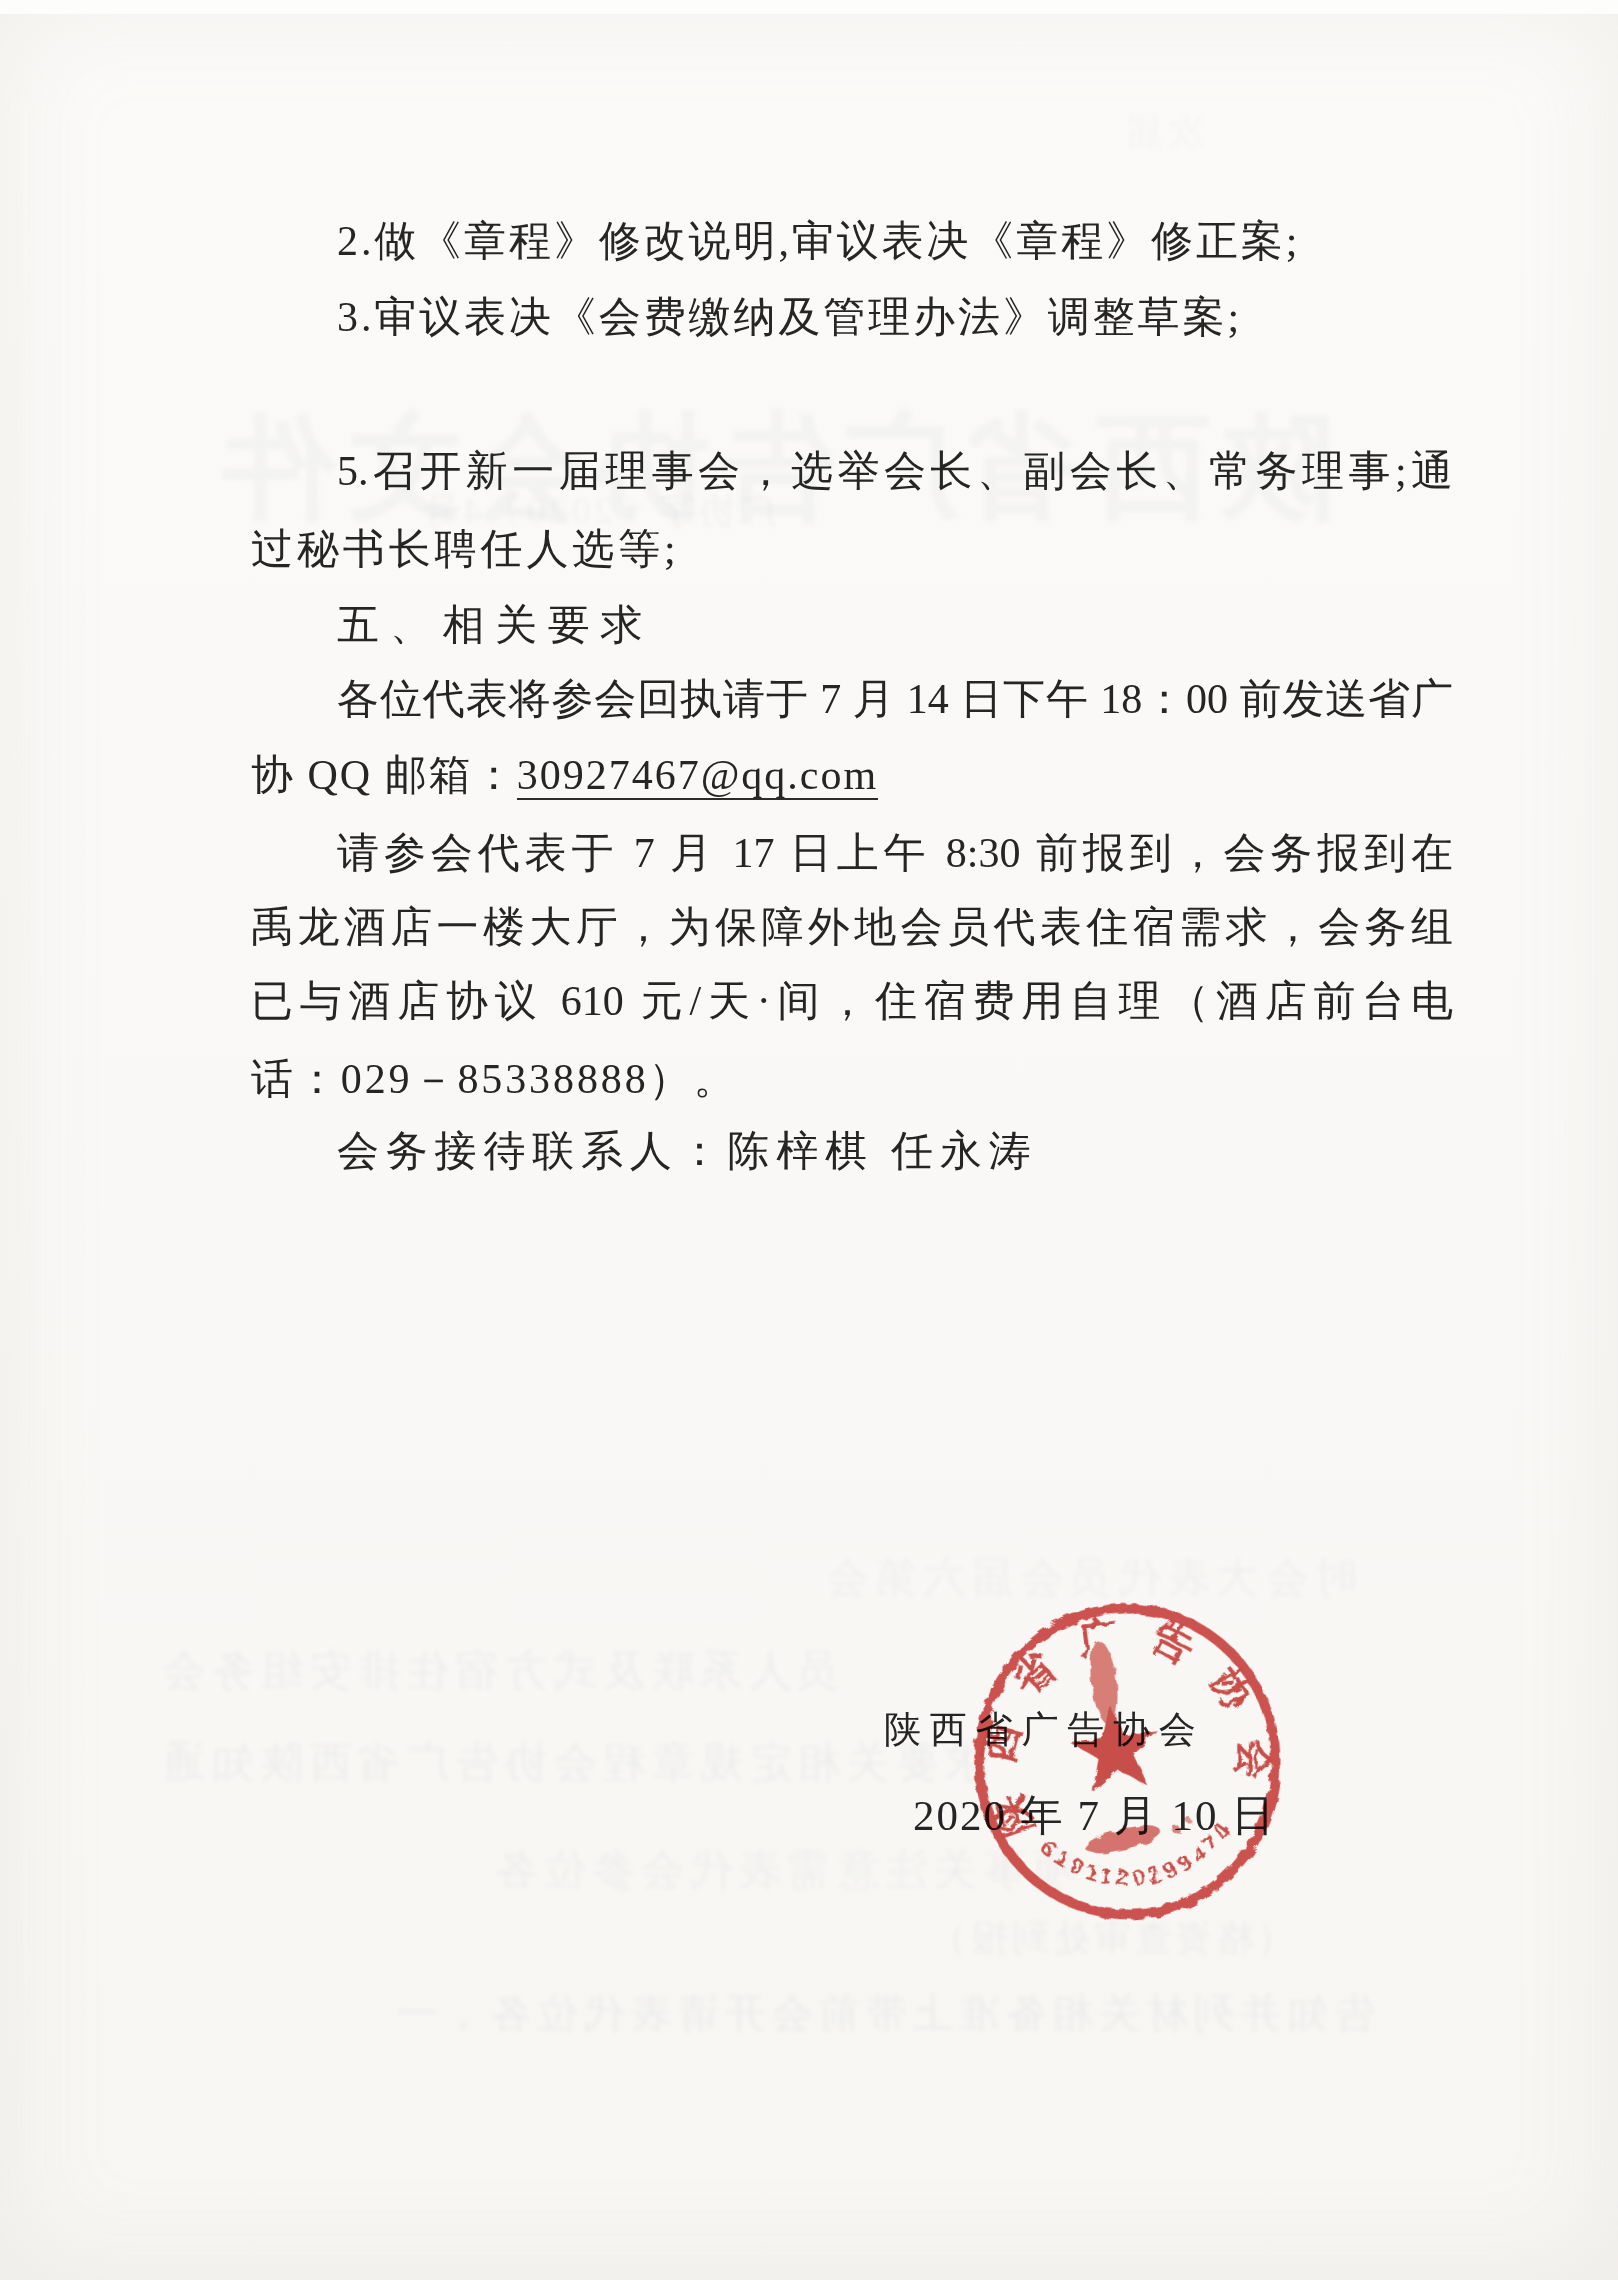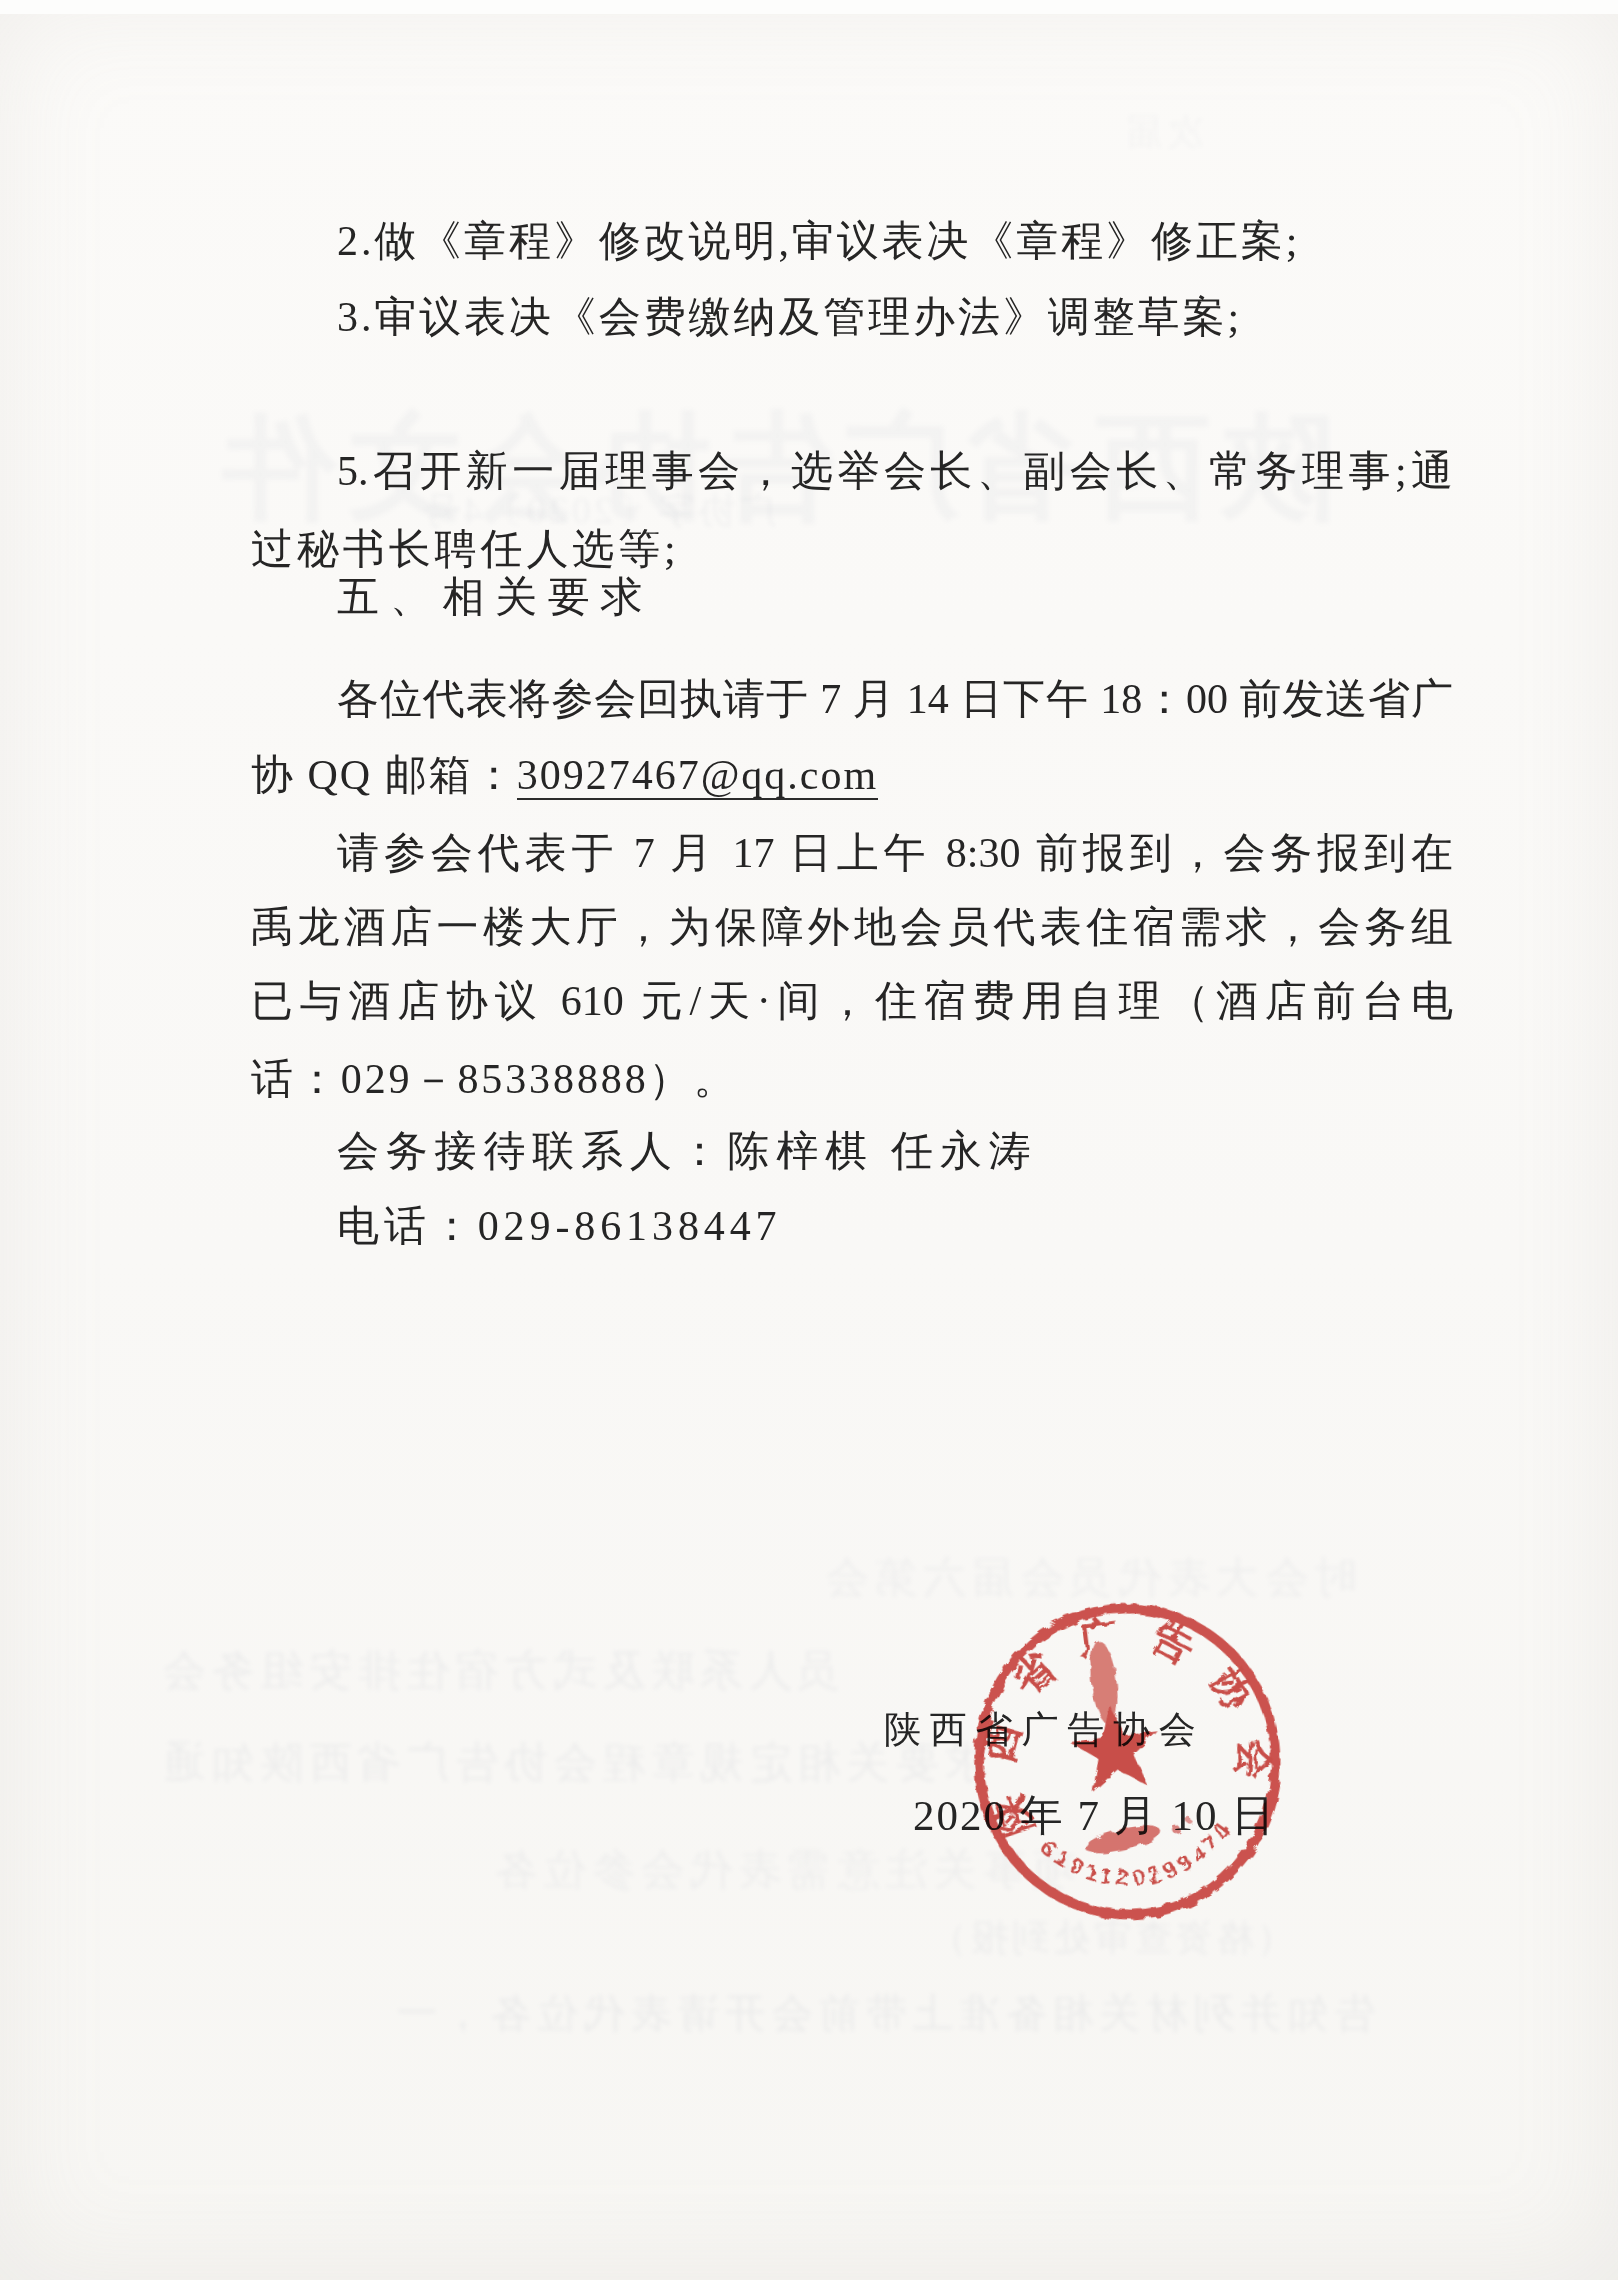--- a/index.html
+++ b/index.html
@@ -80,26 +80,25 @@
       <text font-size="23" font-weight="bold" letter-spacing="5" fill="#c5403a" font-family="Liberation Sans, DejaVu Sans, sans-serif">
         <textPath href="#serialPath" startOffset="50%" text-anchor="middle">6101120299474</textPath>
       </text>
     </g>
   </svg>
 
   <div class="tl ind ls3" style="top:215px;">2.做《章程》修改说明,审议表决《章程》修正案;</div>
   <div class="tl ind ls3" style="top:291px;">3.审议表决《会费缴纳及管理办法》调整草案;</div>
   <div class="tl ind just" style="top:445px;">5.召开新一届理事会，选举会长、副会长、常务理事;通</div>
   <div class="tl ls4" style="top:523px;">过秘书长聘任人选等;</div>
-  <div class="tl ind ls11" style="top:571px;">五、相关要求</div>
+  <div class="tl ind ls11" style="top:599px;">五、相关要求</div>
   <div class="tl ind just" style="top:673px;">各位代表将参会回执请于 7 月 14 日下午 18：00 前发送省广</div>
   <div class="tl ls2" style="top:749px;"><span>协 QQ 邮箱：</span><span class="email">30927467@qq.com</span></div>
   <div class="tl ind just" style="top:827px;">请参会代表于 7 月 17 日上午 8:30 前报到，会务报到在</div>
   <div class="tl just" style="top:901px;">禹龙酒店一楼大厅，为保障外地会员代表住宿需求，会务组</div>
   <div class="tl just" style="top:975px;">已与酒店协议 610 元/天·间，住宿费用自理（酒店前台电</div>
   <div class="tl ls3" style="top:1053px;">话：029－85338888）。</div>
   <div class="tl ind ls7" style="top:1125px;">会务接待联系人：陈梓棋 任永涛</div>
-  <div class="tl ind ls5" style="top:1200px;">电话：029-86138447</div>
 
   <div class="sig sig-org">陕西省广告协会</div>
   <div class="sig sig-date">2020 年 7 月 10 日</div>
 </div>
 
 
 </body></html>

